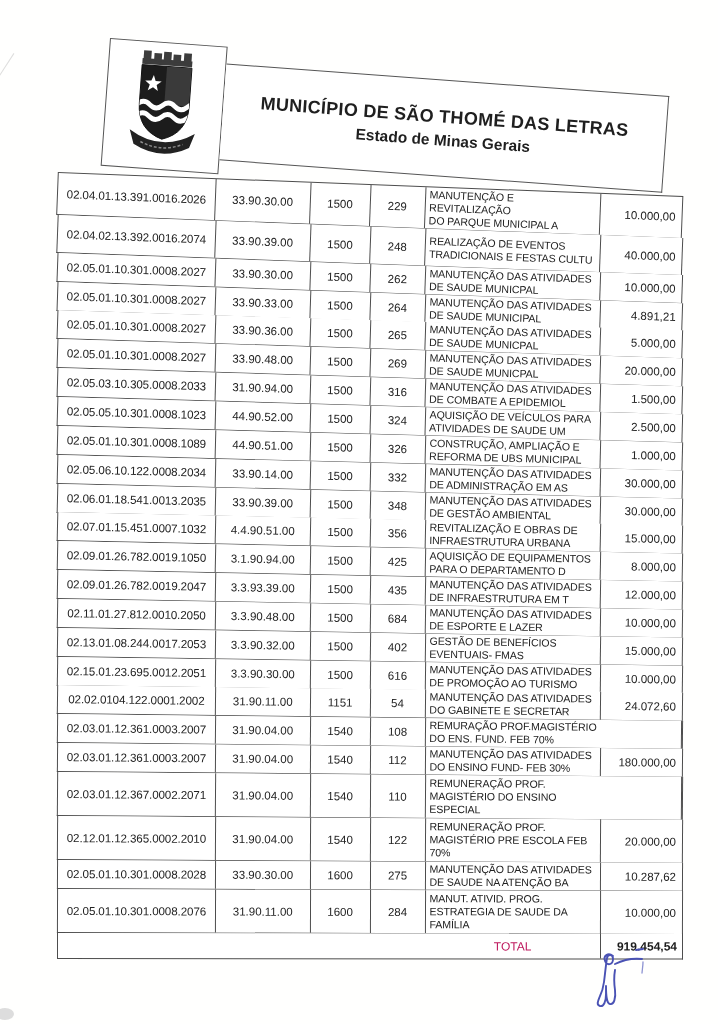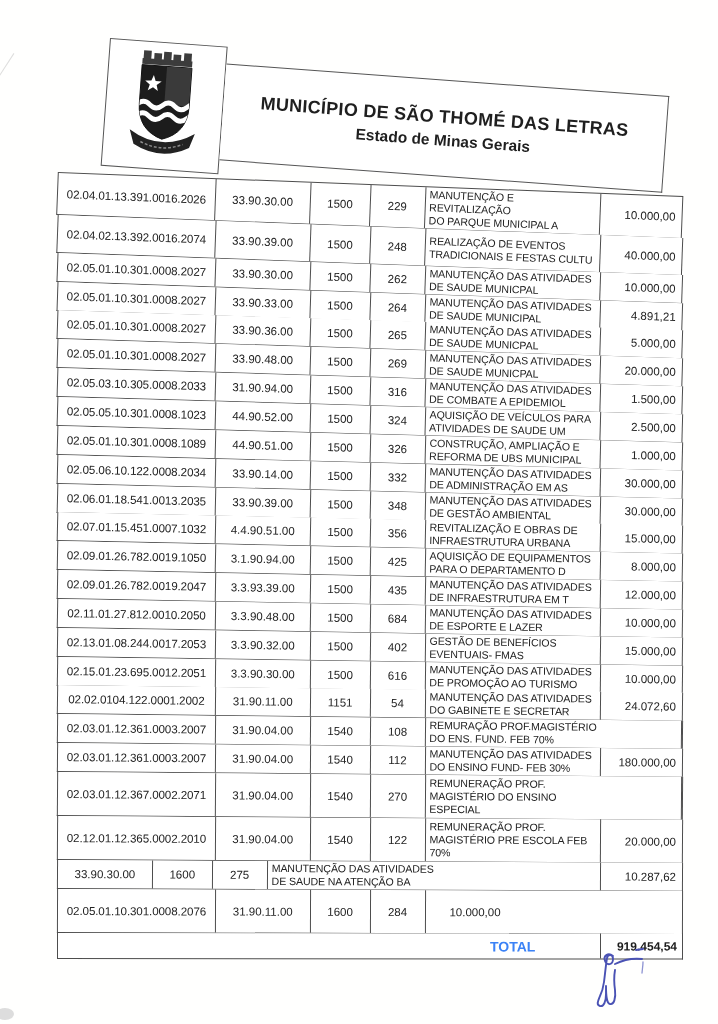--- a/index.html
+++ b/index.html
@@ -115,23 +115,23 @@
     flex: 1 1 auto;
     display: flex;
     justify-content: flex-end;
     align-items: center;
     border-right: 1px solid #4d4d4d;
   }
   .t-label-cell span {
     display: block;
     width: 32.2%;
     text-align: center;
-    font-weight: bold;
-    font-size: 14px;
-    color: #3b82f6;
+    font-weight: normal;
+    font-size: 12px;
+    color: #be185d;
   }
   .t-value-cell {
     flex: 0 0 13%;
     display: flex;
     align-items: center;
     justify-content: flex-end;
     padding-right: 5px;
     font-weight: bold;
     font-size: 12px;
     color: #1d1d1d;
@@ -389,48 +389,52 @@
     <div class="cell c-source">1540</div>
     <div class="cell c-sheet">112</div>
     <div class="cell c-desc">MANUTENÇÃO DAS ATIVIDADES
 DO ENSINO FUND- FEB 30%</div>
     <div class="cell c-value">180.000,00</div>
   </div>
       <div class="row r3" style="transform: rotate(0.44deg);">
     <div class="cell c-code">02.03.01.12.367.0002.2071</div>
     <div class="cell c-account">31.90.04.00</div>
     <div class="cell c-source">1540</div>
-    <div class="cell c-sheet">270</div>
+    <div class="cell c-sheet">110</div>
     <div class="cell c-desc">REMUNERAÇÃO PROF.
 MAGISTÉRIO DO ENSINO
 ESPECIAL</div>
   </div>
       <div class="row r3" style="transform: rotate(0.35deg);">
     <div class="cell c-code">02.12.01.12.365.0002.2010</div>
     <div class="cell c-account">31.90.04.00</div>
     <div class="cell c-source">1540</div>
     <div class="cell c-sheet">122</div>
     <div class="cell c-desc">REMUNERAÇÃO PROF.
 MAGISTÉRIO PRE ESCOLA FEB
 70%</div>
     <div class="cell c-value">20.000,00</div>
   </div>
       <div class="row r2" style="transform: rotate(0.26deg);">
+    <div class="cell c-code">02.05.01.10.301.0008.2028</div>
     <div class="cell c-account">33.90.30.00</div>
     <div class="cell c-source">1600</div>
     <div class="cell c-sheet">275</div>
     <div class="cell c-desc">MANUTENÇÃO DAS ATIVIDADES
 DE SAUDE NA ATENÇÃO BA</div>
     <div class="cell c-value">10.287,62</div>
   </div>
       <div class="row r3" style="transform: rotate(0.18deg);">
     <div class="cell c-code">02.05.01.10.301.0008.2076</div>
     <div class="cell c-account">31.90.11.00</div>
     <div class="cell c-source">1600</div>
     <div class="cell c-sheet">284</div>
+    <div class="cell c-desc">MANUT. ATIVID. PROG.
+ESTRATEGIA DE SAUDE DA
+FAMÍLIA</div>
     <div class="cell c-value">10.000,00</div>
   </div>
       <div class="row total-row" id="total-row" style="transform: rotate(0.05deg);">
       <div class="t-label-cell">
         <span>TOTAL</span>
       </div>
       <div class="t-value-cell">919.454,54</div>
     </div>
   </div>
 

